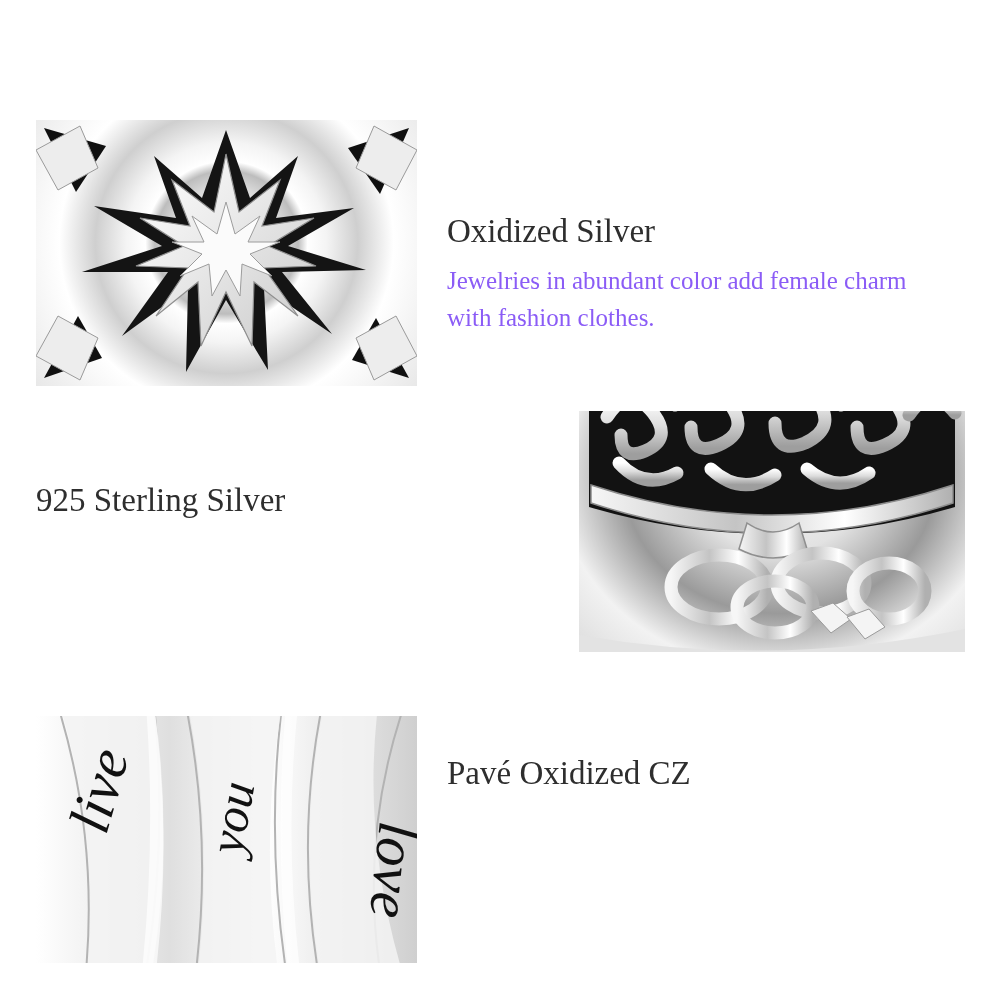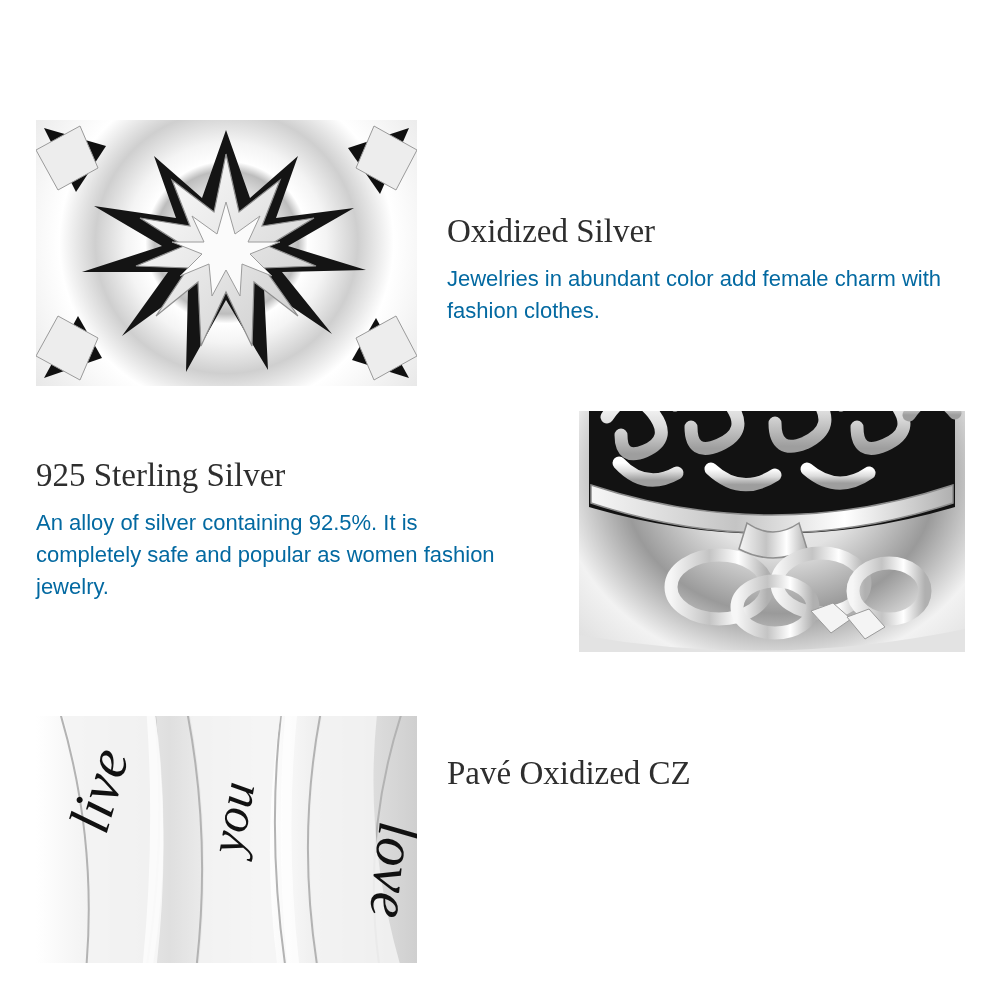--- a/index.html
+++ b/index.html
@@ -73,23 +73,23 @@
   }
   .feature-title {
     font-family: "Liberation Serif", serif;
     font-size: 33px;
     color: #2e2e2e;
     line-height: 1.1;
     margin: 0 0 14px 0;
     font-weight: normal;
   }
   .feature-body {
-    font-family: Liberation Sans, sans-serif;
-    font-size: 22px;
-    color: #0369a1;
+    font-family: Liberation Serif, serif;
+    font-size: 25px;
+    color: #8b5cf6;
     line-height: 1.45;
     margin: 0;
   }
 
   
   .img1 {
     left: 36px;
     top: 120px;
     width: 381px;
     height: 266px;
@@ -117,21 +117,21 @@
   .img3 {
     left: 36px;
     top: 716px;
     width: 381px;
     height: 247px;
     background:
       linear-gradient(100deg, #f7f7f7 0%, #ffffff 18%, #e6e6e6 34%, #fcfcfc 52%, #dcdcdc 68%, #fdfdfd 86%, #ededed 100%);
   }
 
   .t1 { left: 447px; top: 181px; width: 510px; margin-top: 32px; }
-  .t2 { left: 36px;  top: 457px; width: 470px; }
+  .t2 { left: 36px;  top: 482px; width: 470px; }
   .t3 { left: 447px; top: 755px; width: 515px; }
 </style>
 </head>
 <body>
 
 <div class="page">
 
 
   <div class="photo img1">
     <svg class="snow" viewBox="0 0 381 266" preserveAspectRatio="none">
@@ -171,21 +171,20 @@
     </svg>
   </div>
 
   <div class="text-col t1">
     <h2 class="feature-title">Oxidized Silver</h2>
     <p class="feature-body">Jewelries in abundant color add female charm with fashion clothes.</p>
   </div>
 
   <div class="text-col t2">
     <h2 class="feature-title">925 Sterling Silver</h2>
-    <p class="feature-body">An alloy of silver containing 92.5%. It is completely safe and popular as women fashion jewelry.</p>
   </div>
 
   <div class="photo img2">
     <svg class="snow" viewBox="0 0 386 241" preserveAspectRatio="none">
       <defs>
         <linearGradient id="g2" x1="0" y1="0" x2="0" y2="1">
           <stop offset="0%" stop-color="#ffffff"></stop>
           <stop offset="50%" stop-color="#dcdcdc"></stop>
           <stop offset="100%" stop-color="#9e9e9e"></stop>
         </linearGradient>

